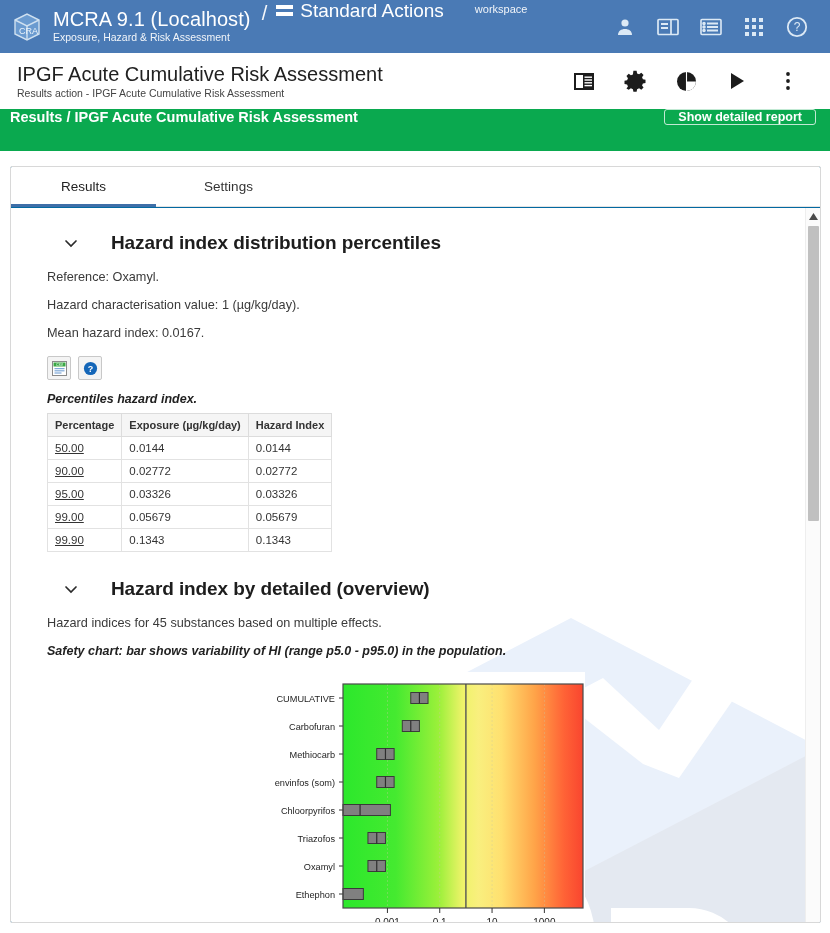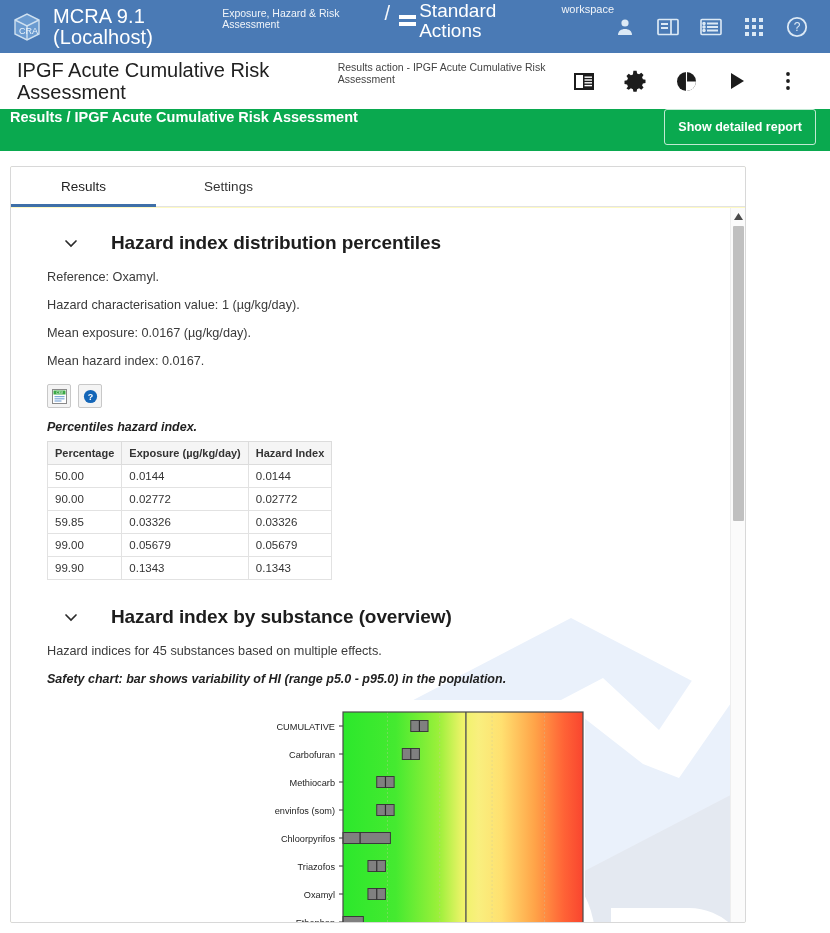--- a/index.html
+++ b/index.html
@@ -13,62 +13,62 @@
   }
 
   
   .topbar {
     height: 53px; background: #4a7ab5; color:#fff;
     display:flex; align-items:center; padding: 0 14px 0 10px;
     position: relative;
   }
   .logo-cube { width: 34px; height: 34px; position: relative; flex: 0 0 auto; margin-right: 9px; }
   .logo-cube svg { display:block; }
-  .brand { display:flex; flex-direction:row; justify-content:flex-start; line-height:1.05; }
+  .brand { display:flex; flex-direction:column; justify-content:flex-start; line-height:1.05; }
   .brand-title { font-size: 20px; font-weight: 400; letter-spacing:.1px; }
   .brand-sub { font-size: 10.5px; opacity:.92; margin-top:2px; }
   .slash { font-size: 20px; margin: 0 9px 0 11px; opacity:.95; align-self:flex-start; padding-top:2px;}
   .ws { display:flex; line-height:1.05; align-self:flex-start; padding-top:1px;gap:31px;}
   .ws-title { font-size: 19px; display:flex; align-items:center; gap:7px;}
   .ws-sub { font-size: 11px; opacity:.92; margin-top:3px; }
   .ws-icon { display:inline-block; width:17px; height:13px; position:relative; }
   .ws-icon i { position:absolute; left:0; background:#fff; display:block; }
   .ws-icon i:nth-child(1){ top:1px; width:17px; height:4px; }
   .ws-icon i:nth-child(2){ top:8px; width:17px; height:4px; }
   .topbar-right { margin-left:auto; display:flex; align-items:center; gap:21px; padding-right:8px;}
   .tb-ic { width:22px; height:22px; display:flex; align-items:center; justify-content:center; cursor:pointer;}
   .tb-ic svg { display:block; }
 
   
   .action-head {
     height: 56px; background:#fff; display:flex; align-items:center;
     padding: 0 16px 0 17px; border-bottom:0;
   }
-  .ah-left { display:flex; flex-direction:row; line-height:1.1; }
+  .ah-left { display:flex; flex-direction:column; line-height:1.1; }
   .ah-title { font-size:20px; color:#212121; font-weight:400; }
   .ah-sub { font-size:10.5px; color:#444; margin-top:3px; }
   .ah-right { margin-left:auto; display:flex; align-items:center; gap:27px; padding-right:14px;}
   .ah-ic { width:24px; height:24px; display:flex; align-items:center; justify-content:center; cursor:pointer; color:#212121;}
 
   
   .greenbar {
     height: 42px; background:#0aa94f; display:flex; align-items:flex-start;
     padding: 0 14px 0 10px; color:#fff;
   }
   .gb-text { font-size:14.5px; font-weight:700; }
   .gb-btn {
     margin-left:auto; border:1px solid rgba(255,255,255,.75); border-radius:3px;
-    padding: 10px 13px; font-size:12.5px; font-weight:700; color:#fff; cursor:pointer;
+    padding: 0 13px; font-size:12.5px; font-weight:700; color:#fff; cursor:pointer;
     background: transparent; white-space:nowrap;
   }
 
   
   .card {
-    position:absolute; left:10px; top:166px; width:736px; height:757px;
-    border:1px solid #d8d8d8; background:#fef9c3; border-radius:2px; overflow:hidden;
+    position:absolute; left:10px; top:166px; width:811px; height:757px;
+    border:1px solid #d8d8d8; background:#0369a1; border-radius:2px; overflow:hidden;
   }
   .tabs { display:flex; height:40px; border-bottom:1px solid #e3e3e3; position:relative; background:#fff;}
   .tab { display:flex; align-items:center; justify-content:center; font-size:13.5px; color:#333;
          width:145px; cursor:pointer; position:relative; }
   .tab.active { color:#222; }
   .tab.active::after { content:""; position:absolute; left:0; right:0; bottom:-1px; height:3px; background:#3f6fa8; }
 
   .scrollwrap { position:absolute; left:0; top:41px; right:0; bottom:0; overflow:hidden; background:#fff; }
   .content { position:absolute; left:0; top:0; width:794px; padding: 12px 0 0 36px; }
 
@@ -81,21 +81,21 @@
   .sec-title { font-size:19px; color:#1d1d1d; font-weight:600; letter-spacing:-.1px;}
   .para { font-size:12.7px; color:#3a3a3a; margin: 0 0 14px 0; }
   .btnrow { display:flex; gap:7px; margin: 16px 0 12px 0; }
   .sqbtn { width:24px; height:24px; border:1px solid #c8c8c8; background:#f4f4f4; border-radius:2px;
            display:flex; align-items:center; justify-content:center; cursor:pointer;}
   .caption { font-size:12.5px; font-weight:700; font-style:italic; color:#222; margin: 8px 0 7px 0; }
 
   table.dt { border-collapse:collapse; font-size:11.5px; color:#333; }
   table.dt th { background:#f5f5f5; border:1px solid #dcdcdc; padding:5px 7px; text-align:left; font-weight:700; font-size:11px;}
   table.dt td { border:1px solid #e2e2e2; padding:5px 7px; text-align:left; white-space:nowrap;}
-  table.dt td:first-child { min-width:58px; }
+  table.dt td:first-child { min-width:58px;text-decoration:underline; }
 
   
   .chart-panel { position:relative; width:310px; height:295px; margin: 14px 0 0 228px; background:#fff; }
   .chart-svg { display:block; }
 
   
   .vscroll { position:absolute; right:0; top:41px; bottom:0; width:15px; background:#fbfbfb; border-left:1px solid #eee;}
   .vs-up { height:17px; display:flex; align-items:center; justify-content:center; cursor:pointer;}
   .vs-thumb { position:absolute; left:2px; width:11px; top:18px; height:295px; background:#c0c0c0; border-radius:1px; cursor:pointer;}
 </style>
@@ -254,21 +254,20 @@
           <span class="chev">
             <svg width="16" height="16" viewBox="0 0 16 16" fill="none" stroke="#2b2b2b" stroke-width="1.7" stroke-linecap="round">
                 <path d="M3 6 L8 11 L13 6"></path>
               </svg>
           </span>
           <span class="sec-title">Hazard index distribution percentiles</span>
         </div>
 
         <p class="para">Reference: Oxamyl.</p>
         <p class="para">Hazard characterisation value: 1 (µg/kg/day).</p>
-        <p class="para">Mean exposure: 0.0167 (µg/kg/day).</p>
         <p class="para">Mean hazard index: 0.0167.</p>
 
         <div class="btnrow">
           <span class="sqbtn">
             <svg width="15" height="15" viewBox="0 0 15 15">
               <rect x="0.5" y="0.5" width="14" height="14" fill="#fff" stroke="#8a8a8a"></rect>
               <rect x="1.5" y="1.5" width="12" height="4" fill="#3aa845"></rect>
               <text x="7.5" y="5" text-anchor="middle" font-family="Liberation Sans, sans-serif" font-size="3.4" fill="#fff">CSV</text>
               <rect x="2.5" y="7" width="10" height="1.2" fill="#7ea8d8"></rect>
               <rect x="2.5" y="9.2" width="10" height="1.2" fill="#7ea8d8"></rect>
@@ -298,21 +297,21 @@
               <td>50.00</td>
               <td>0.0144</td>
               <td>0.0144</td>
             </tr>
             <tr>
               <td>90.00</td>
               <td>0.02772</td>
               <td>0.02772</td>
             </tr>
             <tr>
-              <td>59.85</td>
+              <td>95.00</td>
               <td>0.03326</td>
               <td>0.03326</td>
             </tr>
             <tr>
               <td>99.00</td>
               <td>0.05679</td>
               <td>0.05679</td>
             </tr>
             <tr>
               <td>99.90</td>
@@ -323,21 +322,21 @@
         </table>
       </div>
 
       <div style="position:relative; margin-top:26px;">
         <div class="sec-head">
           <span class="chev">
             <svg width="16" height="16" viewBox="0 0 16 16" fill="none" stroke="#2b2b2b" stroke-width="1.7" stroke-linecap="round">
                 <path d="M3 6 L8 11 L13 6"></path>
               </svg>
           </span>
-          <span class="sec-title">Hazard index by substance (overview)</span>
+          <span class="sec-title">Hazard index by detailed (overview)</span>
         </div>
 
         <p class="para">Hazard indices for 45 substances based on multiple effects.</p>
         <div class="caption">Safety chart: bar shows variability of HI (range p5.0 - p95.0) in the population.</div>
 
         <div class="chart-panel">
           <svg class="chart-svg" id="safety-chart" width="310" height="295" viewBox="0 0 310 295" aria-hidden="false">
             <defs>
               <linearGradient id="hiGrad" x1="0" y1="0" x2="1" y2="0">
                 <stop offset="0.00" stop-color="#2ce82c"></stop>

